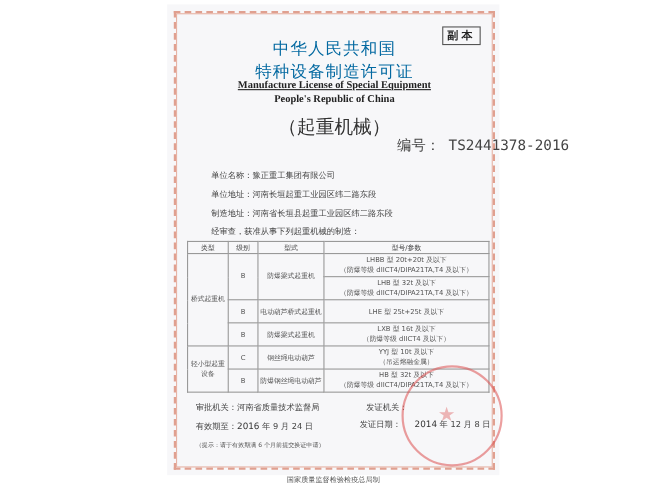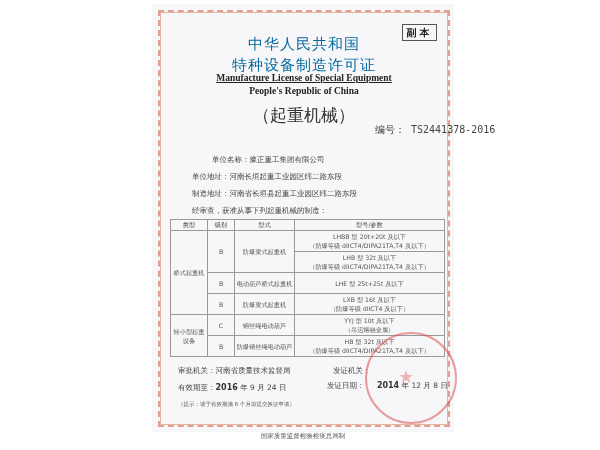--- a/index.html
+++ b/index.html
@@ -31,45 +31,45 @@
       position: absolute; left: 158px; width: 292px; text-align: center;
       font-family: "Liberation Serif", serif; font-weight: bold; font-size: 9.5px; color: #222;
     }
     .e1 { top: 73px; text-decoration: underline; }
     .e2 { top: 86px; }
     .category {
       position: absolute; left: 158px; width: 292px; top: 104px; text-align: center;
       font-size: 17px; color: #333; font-family: "DejaVu Sans", sans-serif;
     }
     .serial {
-      position: absolute; left: 339px; top: 123px; font-size: 10px; color: #444;
+      position: absolute; left: 325px; top: 123px; font-size: 13px; color: #444;
       font-family: "DejaVu Sans Mono", monospace;
       padding-left: 36px;
     }
     .info-line {
       position: absolute; left: 192px; font-size: 7.5px; color: #444; font-family: "DejaVu Sans", sans-serif;
     }
-    .i1 { top: 155px; margin-left: 20px; } .i2 { top: 172px; } .i3 { top: 189px; } .i4 { top: 206px; }
+    .i1 { top: 155px; } .i2 { top: 172px; } .i3 { top: 189px; } .i4 { top: 206px; }
     table.grid {
       position: absolute; left: 170px; top: 219px; width: 275px;
       border-collapse: collapse; font-size: 6.2px; color: #555; font-family: "DejaVu Sans", sans-serif;
     }
     table.grid td, table.grid th {
       border: 1px solid #999; text-align: center; vertical-align: middle; padding: 0 1px; font-weight: normal;
     }
     table.grid th { height: 10px; color: #444; }
     table.grid td { line-height: 9px; }
     .col-type { width: 34px; }
     .col-level { width: 24px; }
     .col-form { width: 57px; }
     .r2 { height: 21px; }
     .bottom-line {
       position: absolute; font-size: 7.5px; color: #444; font-family: "DejaVu Sans", sans-serif;
     }
-    .num { font-weight: bold; font-size: 8px; color: #333; text-align: center; }
+    .num { font-weight: normal; font-size: 8px; color: #333; text-align: center; }
     .note {
       position: absolute; left: 178px; top: 401px; font-size: 5.5px; color: #555; font-family: "DejaVu Sans", sans-serif;
     }
     .seal {
       position: absolute; left: 365px; top: 332px; width: 88px; height: 88px; border-radius: 50%;
       border: 2px solid rgba(220, 80, 80, 0.55);
     }
     .seal-star {
       position: absolute; left: 398px; top: 366px; font-size: 18px; color: rgba(220, 80, 80, 0.4);
     }

